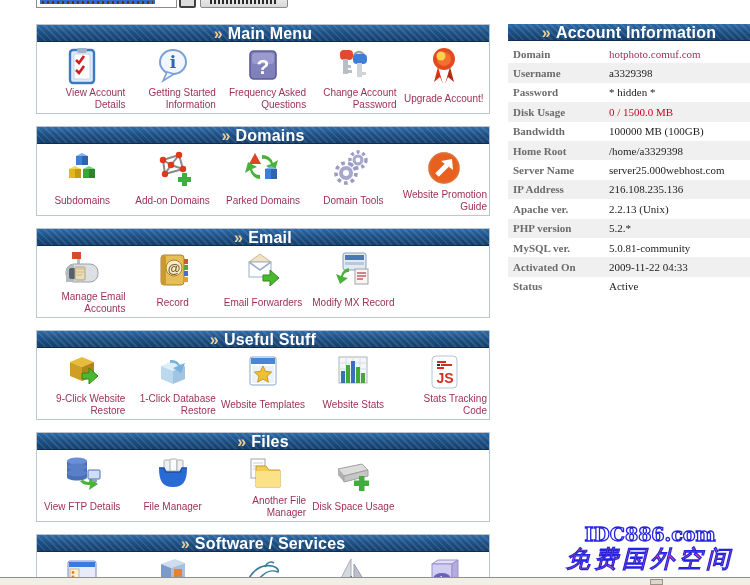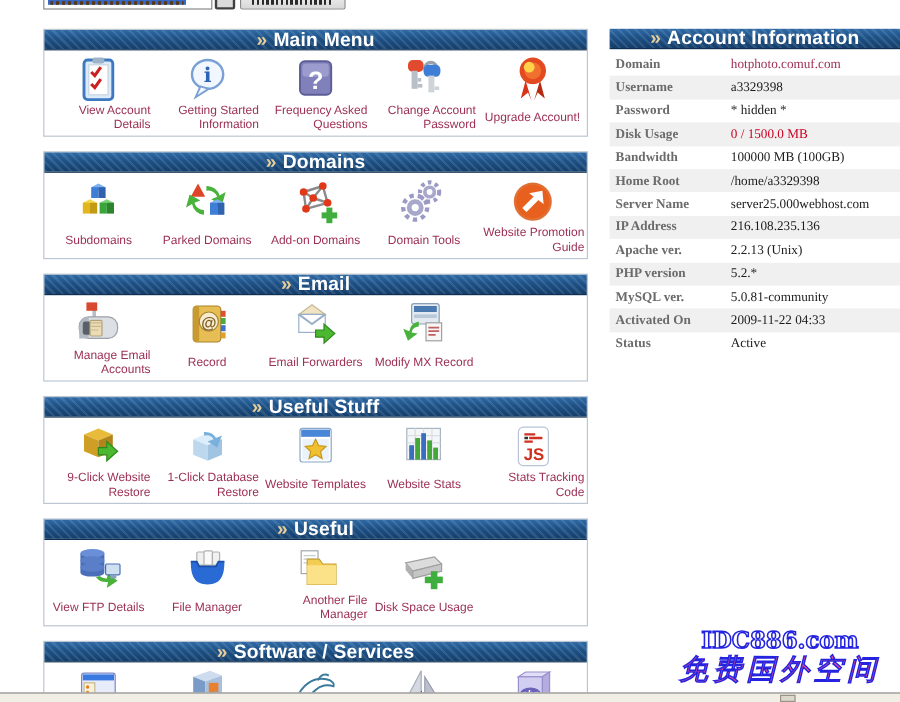--- a/index.html
+++ b/index.html
@@ -195,50 +195,50 @@
               <rect x="21" y="21" width="6" height="9" fill="#3aa63a"></rect>
               <rect x="27" y="21" width="6" height="9" fill="#2d842d"></rect>
             </svg>
           </span>
     <span class="item-label">Subdomains</span>
   </a>
 
   <a class="menu-item">
     <span class="icon-box">
             <svg viewBox="0 0 40 40">
-              <polygon points="12,5 18,16 6,16" fill="#e04428"></polygon>
-              <path d="M19 7 a11 11 0 0 1 11 8 l5 -3 -3 11 -9 -5 5 -2 a8 8 0 0 0 -9 -5 Z" fill="#49b23a"></path>
-              <path d="M17 31 a11 11 0 0 1 -10 -9 l-5 3 3 -11 9 5 -5 2 a8 8 0 0 0 8 6 Z" fill="#49b23a"></path>
-              <polygon points="22,21 28,18 34,21 28,24" fill="#7fb0ef"></polygon>
-              <rect x="22" y="21" width="6" height="10" fill="#3f7ed6"></rect>
-              <rect x="28" y="21" width="6" height="10" fill="#2f63ae"></rect>
-            </svg>
-          </span>
-    <span class="item-label">Parked Domains</span>
-  </a>
-
-  <a class="menu-item">
-    <span class="icon-box">
-            <svg viewBox="0 0 40 40">
               <path d="M10 12 L26 7 M10 12 L12 26 M26 7 L30 21 M12 26 L30 21 M10 12 L18 17 M26 7 L18 17 M12 26 L18 17 M30 21 L18 17" stroke="#8a8a8a" stroke-width="2" fill="none"></path>
               <circle cx="10" cy="12" r="3.2" fill="#e03818"></circle>
               <circle cx="26" cy="7" r="3.2" fill="#e03818"></circle>
               <circle cx="12" cy="26" r="3.2" fill="#e03818"></circle>
               <circle cx="30" cy="21" r="3.2" fill="#e03818"></circle>
               <circle cx="18" cy="17" r="3.2" fill="#e03818"></circle>
               <rect x="29" y="25" width="5" height="13" fill="#3fae3f"></rect>
               <rect x="25" y="29" width="13" height="5" fill="#3fae3f"></rect>
             </svg>
           </span>
     <span class="item-label">Add-on Domains</span>
   </a>
 
   <a class="menu-item">
     <span class="icon-box">
             <svg viewBox="0 0 40 40">
+              <polygon points="12,5 18,16 6,16" fill="#e04428"></polygon>
+              <path d="M19 7 a11 11 0 0 1 11 8 l5 -3 -3 11 -9 -5 5 -2 a8 8 0 0 0 -9 -5 Z" fill="#49b23a"></path>
+              <path d="M17 31 a11 11 0 0 1 -10 -9 l-5 3 3 -11 9 5 -5 2 a8 8 0 0 0 8 6 Z" fill="#49b23a"></path>
+              <polygon points="22,21 28,18 34,21 28,24" fill="#7fb0ef"></polygon>
+              <rect x="22" y="21" width="6" height="10" fill="#3f7ed6"></rect>
+              <rect x="28" y="21" width="6" height="10" fill="#2f63ae"></rect>
+            </svg>
+          </span>
+    <span class="item-label">Parked Domains</span>
+  </a>
+
+  <a class="menu-item">
+    <span class="icon-box">
+            <svg viewBox="0 0 40 40">
               <circle cx="25" cy="12" r="8" fill="none" stroke="#9a9ac4" stroke-width="3.4" stroke-dasharray="3 3"></circle>
               <circle cx="25" cy="12" r="5.5" fill="#a8a8cc"></circle>
               <circle cx="25" cy="12" r="2.4" fill="#fff"></circle>
               <circle cx="13" cy="25" r="10" fill="none" stroke="#9a9ac4" stroke-width="3.6" stroke-dasharray="3.6 3.4"></circle>
               <circle cx="13" cy="25" r="7" fill="#a8a8cc"></circle>
               <circle cx="13" cy="25" r="3" fill="#fff"></circle>
             </svg>
           </span>
     <span class="item-label">Domain Tools</span>
   </a>
@@ -387,21 +387,21 @@
               <text x="21" y="31" font-size="14" font-weight="bold" fill="#d03020" text-anchor="middle">JS</text>
             </svg>
           </span>
     <span class="item-label">Stats Tracking Code</span>
   </a>
 </div>
   </div>
 
   <div class="section">
     <div class="section-header">
-      <span class="marker">»</span><span class="stitle">Useful</span>
+      <span class="marker">»</span><span class="stitle">Files</span>
     </div>
     <div class="section-body">
   <a class="menu-item">
     <span class="icon-box">
             <svg viewBox="0 0 40 40">
               <path d="M5 7 v16 c0 2 4.5 3.5 10 3.5 s10 -1.5 10 -3.5 V7" fill="#4a6fb8"></path>
               <ellipse cx="15" cy="7" rx="10" ry="3.5" fill="#6a8fd8"></ellipse>
               <ellipse cx="15" cy="13" rx="10" ry="3.5" fill="#5a7fc8"></ellipse>
               <ellipse cx="15" cy="19" rx="10" ry="3.5" fill="#5a7fc8"></ellipse>
               <path d="M18 27 a10 8 0 0 0 10 4 l-1 5 9 -6 -8 -6 -1 4 a7 5 0 0 1 -6 -2 Z" fill="#49b23a"></path>

